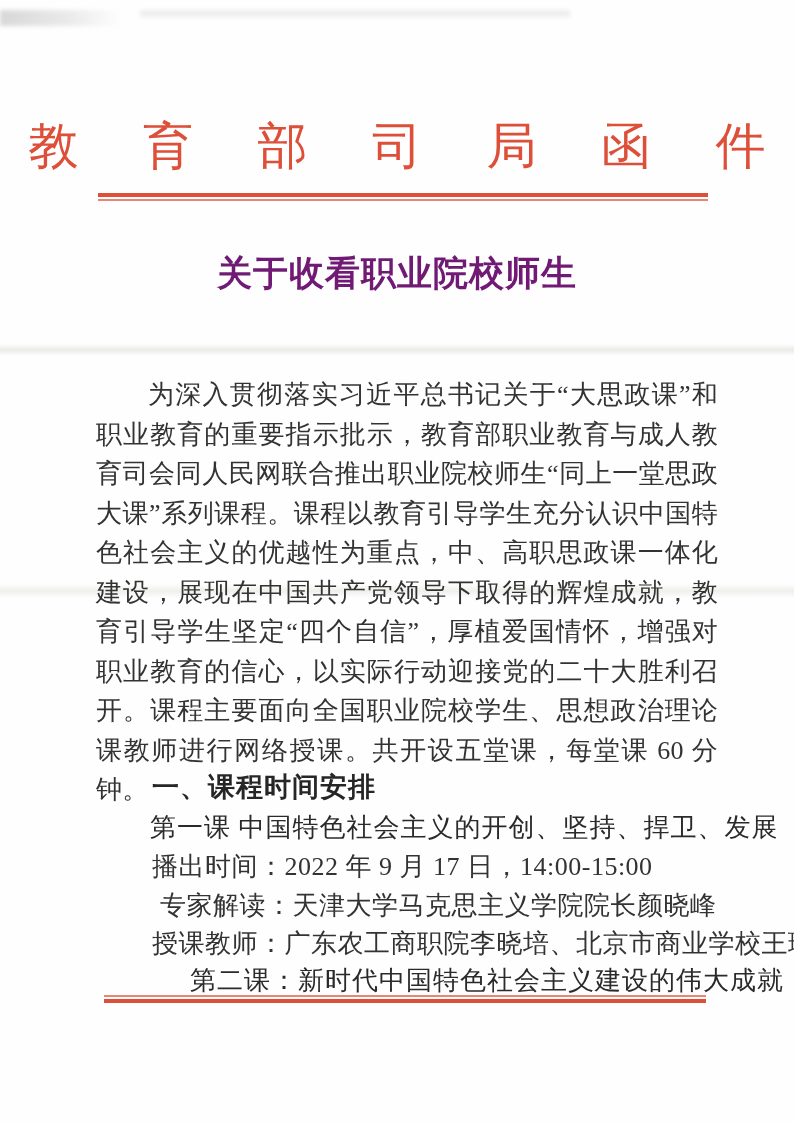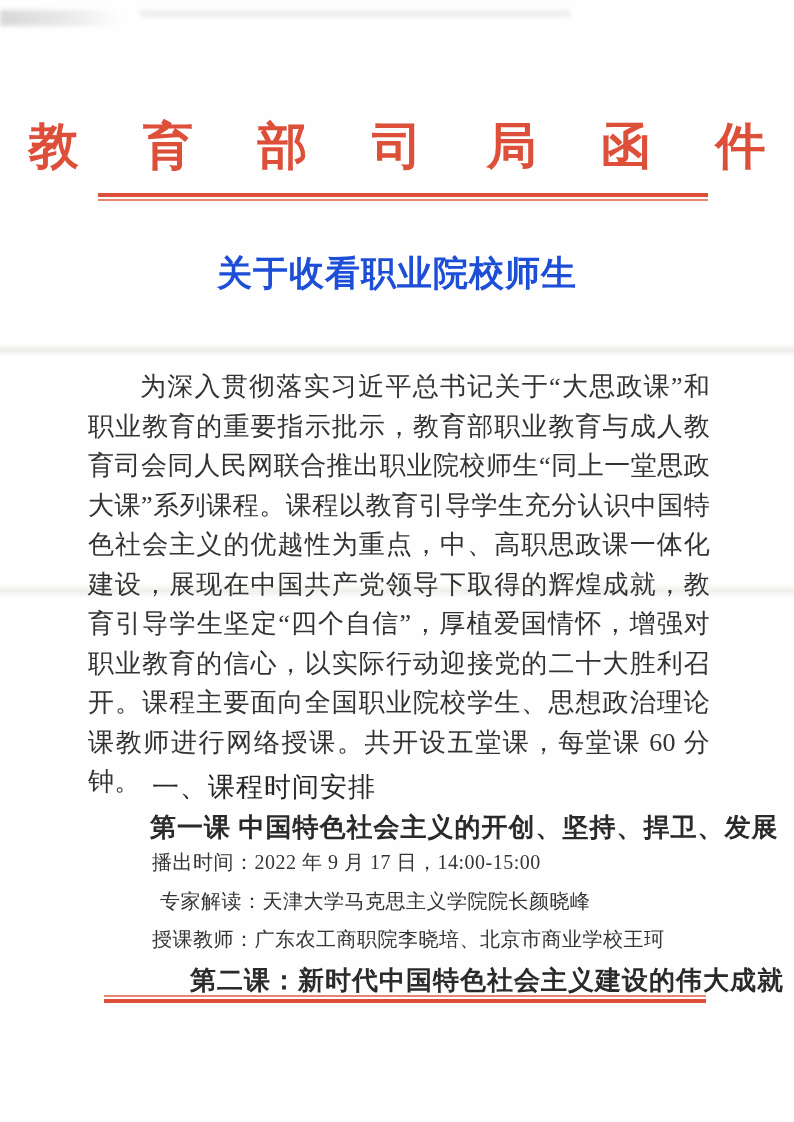--- a/index.html
+++ b/index.html
@@ -48,21 +48,21 @@
     background: linear-gradient(180deg, rgba(255,255,255,0), #efefec 50%, rgba(255,255,255,0));
   }
 
   
   .letterhead {
     position: absolute;
     left: 0; top: 118px;
     width: 100%;
     text-align: center;
     font-size: 50px;
-    font-weight: bold;
+    font-weight: normal;
     letter-spacing: 0.52em;
     text-indent: 0.52em;
     white-space: nowrap;
     line-height: 56px;
   }
   .divider {
     position: absolute;
     left: 98px;
     width: 610px;
   }
@@ -75,62 +75,62 @@
 
   
   .doc-title {
     position: absolute;
     left: 0; top: 251px;
     width: 100%;
     text-align: center;
     font-size: 35px;
     font-weight: bold;
     line-height: 46px;
-    color: #1d4ed8;
+    color: #701a75;
     letter-spacing: 1px;
   }
 
   
   .body-para {
     position: absolute;
     left: 88px; top: 367px;
     width: 622px;
-    margin: 0;
+    margin: 8px;
     font-size: 26px;
     line-height: 39.5px;
     text-align: justify;
     text-indent: 2em;
     color: #333333;
     letter-spacing: 0.2px;
   }
   .section-heading {
     position: absolute;
     left: 152px; top: 769px;
     font-family: "Liberation Sans", "DejaVu Sans", sans-serif;
     font-size: 27px;
-    font-weight: normal;
+    font-weight: bold;
     color: #262626;
     letter-spacing: 1px;
   }
   .lesson-title {
     position: absolute;
     left: 150px;
     font-size: 26px;
-    font-weight: bold;
+    font-weight: normal;
     color: #2a2a2a;
     letter-spacing: 1px;
     white-space: nowrap;
     text-align: center;
   }
   .lesson1-title { top: 810px; }
   .lesson2-title { top: 963px; margin-left: 40px; }
   .info-line {
     position: absolute;
     left: 152px;
-    font-size: 20px;
+    font-size: 26px;
     color: #333333;
     letter-spacing: 0.5px;
     white-space: nowrap;
   }
   .broadcast { top: 849px; }
   .expert    { top: 888px; margin-left: 8px; }
   .teachers  { top: 926px; }
 </style>
 </head>
 <body>

